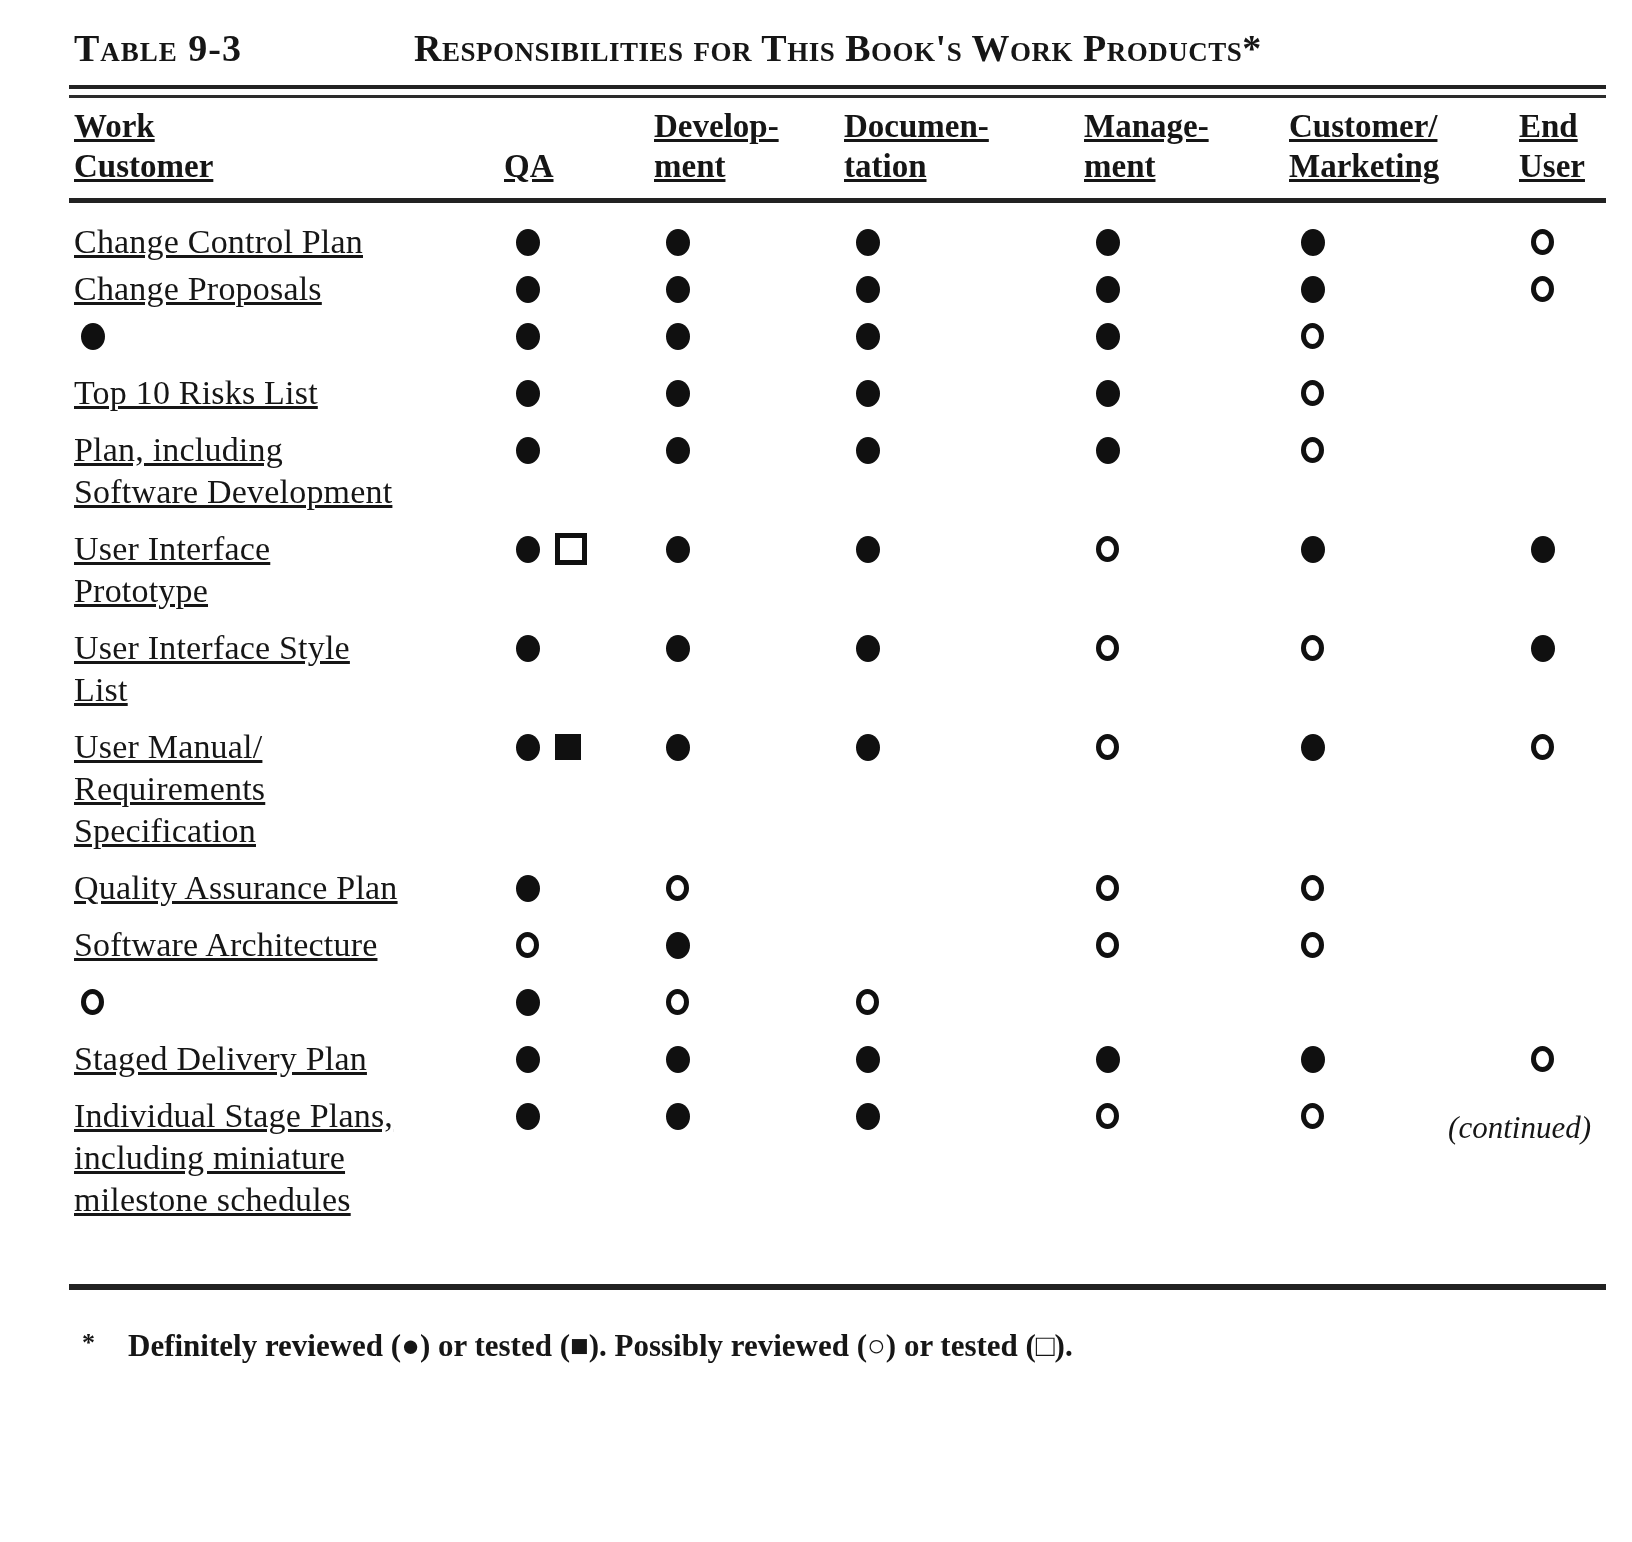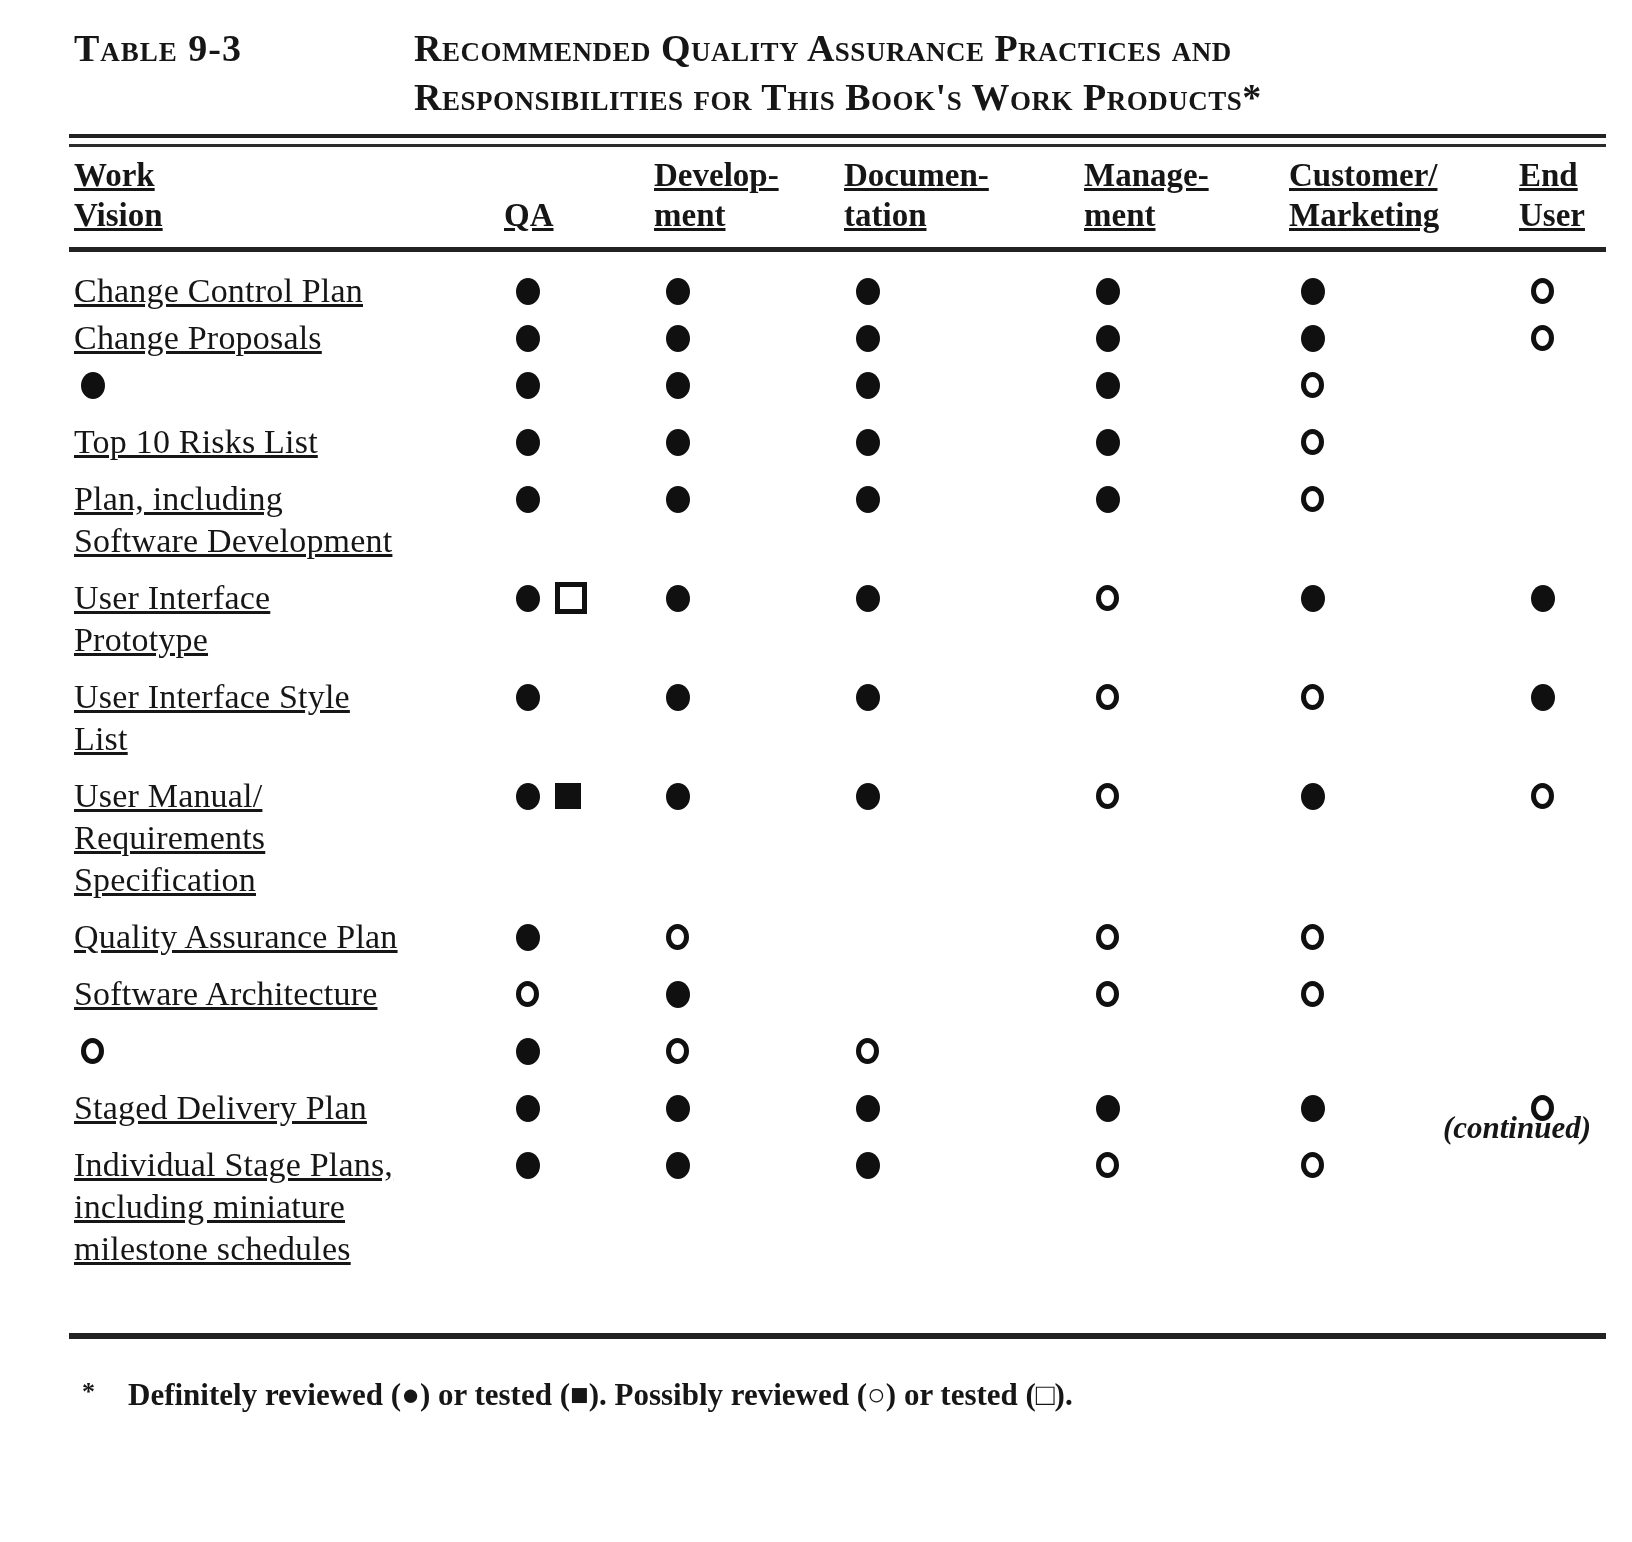--- a/index.html
+++ b/index.html
@@ -114,47 +114,46 @@
     width: 46px;
     flex-shrink: 0;
     font-size: 26px;
     line-height: 34px;
   }
   .continued {
     position: absolute;
     right: 85px;
     bottom: 20px;
     font-style: italic;
-    font-weight: 700;
+    font-weight: 400;
     font-size: 31px;
   }
 </style>
 </head>
 <body>
 
 <div class="page">
 
   <div class="caption">
     <div class="caption-label">Table 9-3</div>
     <div class="caption-title">
-      <div>Recommended Quality Assurance Practices and</div>
       <div>Responsibilities for This Book's Work Products*</div>
     </div>
   </div>
 
   <div class="rule-wrap rule-double">
     <div class="line1"></div>
     <div class="gap"></div>
     <div class="line2"></div>
   </div>
 
   <div class="grid-row thead" id="thead">
       <div class="hcell first">
         <div class="hl">Work</div>
-        <div class="hl">Vision</div>
+        <div class="hl">Customer</div>
       </div>
       <div class="hcell">
         <div class="hl"></div>
         <div class="hl">QA</div>
       </div>
       <div class="hcell">
         <div class="hl">Develop-</div>
         <div class="hl">ment</div>
       </div>
       <div class="hcell">

